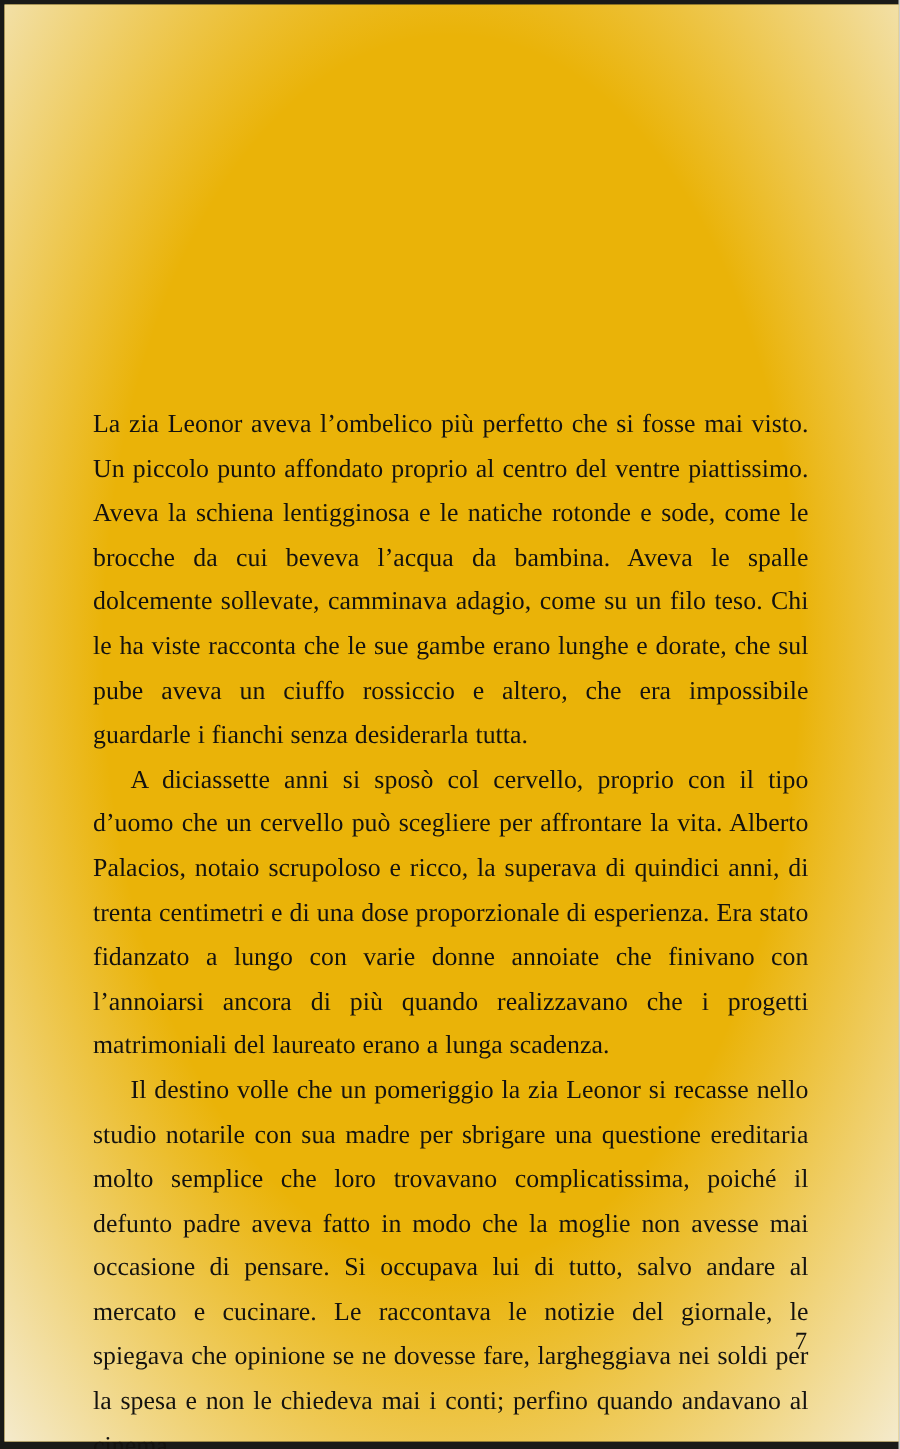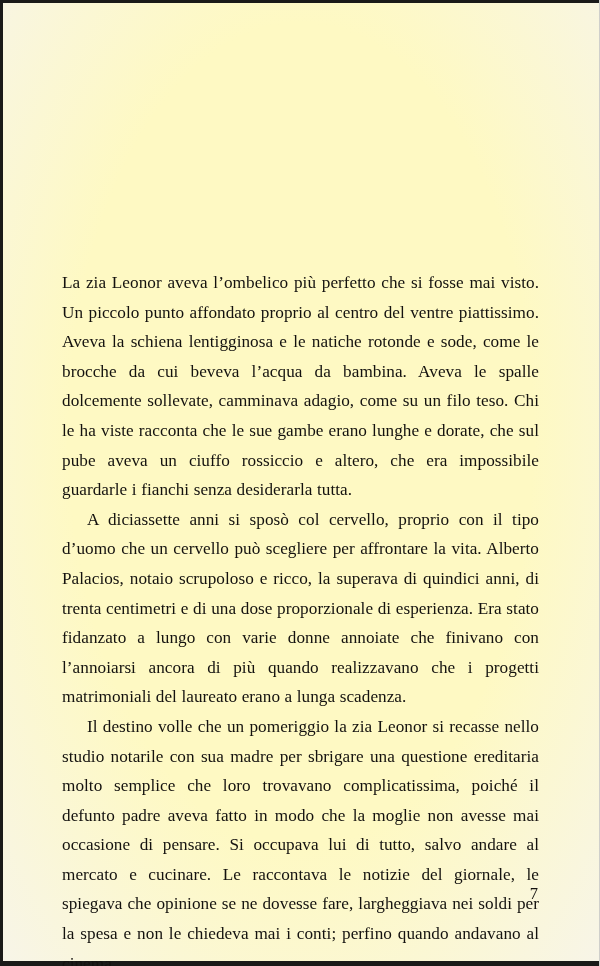--- a/index.html
+++ b/index.html
@@ -12,21 +12,21 @@
     height: 966px;
     overflow: hidden;
     font-family: "Liberation Serif", "DejaVu Serif", serif;
   }
 
   
   #page {
     position: relative;
     width: 600px;
     height: 966px;
-    background: #fef9c3;
+    background: #eab308;
     box-sizing: border-box;
   }
 
   
   .scan-edge {
     position: absolute;
     background: #1a1a18;
     pointer-events: none;
   }
   .scan-edge.top    { left: 0;   top: 0;    width: 600px; height: 3px; }

